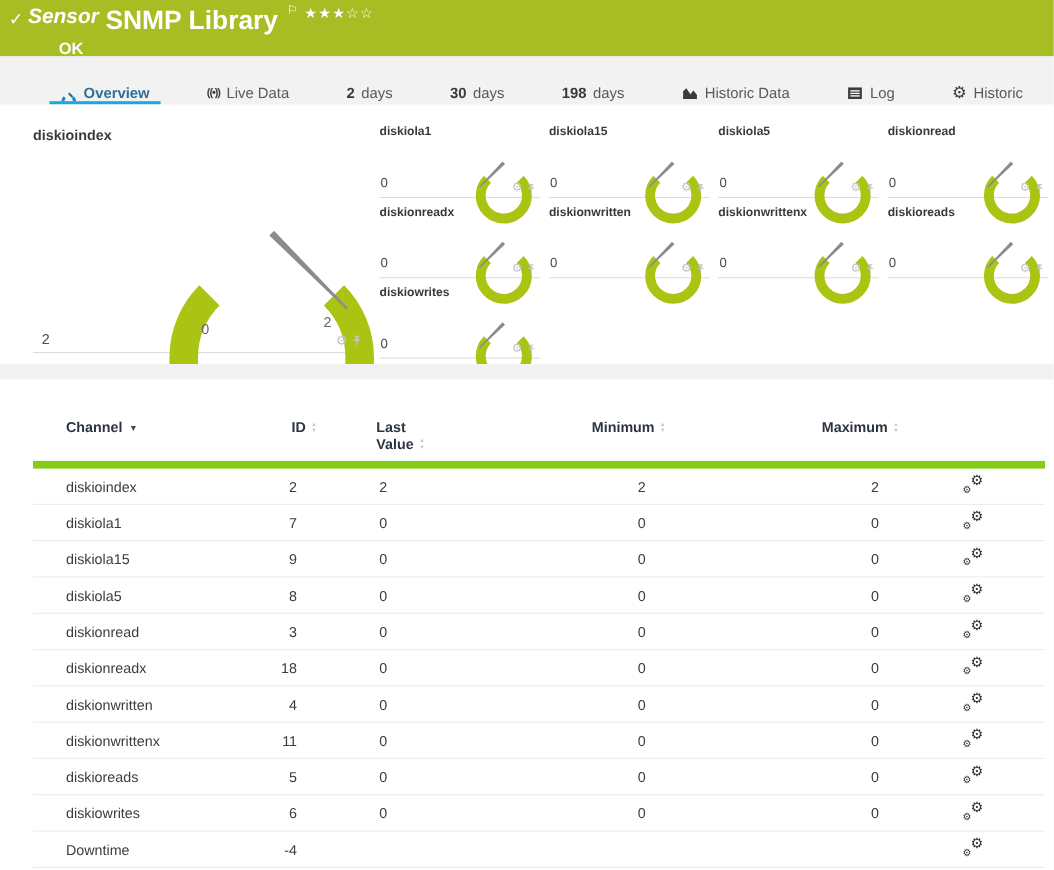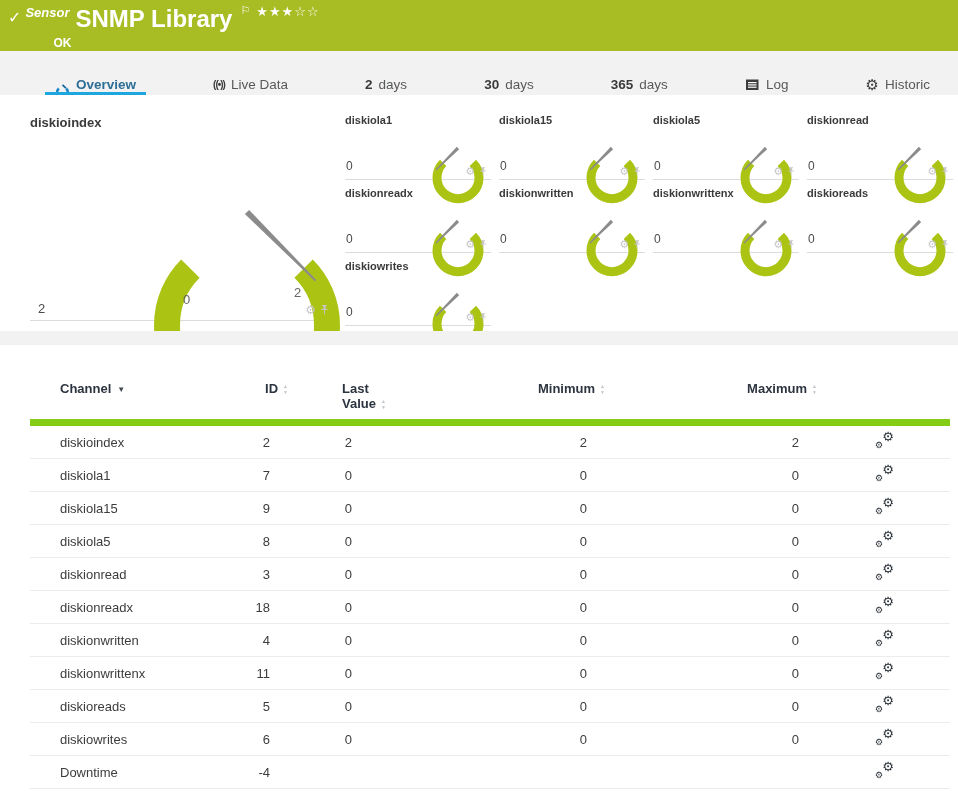--- a/index.html
+++ b/index.html
@@ -17,25 +17,25 @@
     width:958px;height:791px;overflow:hidden;position:relative;
     background:var(--page_bg);
     font-family:"Liberation Sans","DejaVu Sans",sans-serif;
     -webkit-font-smoothing:antialiased;
   }
   
   .hdr{height:51px;background:var(--header_bg);color:#fff;display:flex;align-items:flex-start;padding:5px 0 0 8px}
   .hdr .check{font-size:16px;font-weight:bold;margin:3px 4px 0 0}
   .hdr .titleblock{display:flex;flex-direction:column}
   .hdr .titleline{display:flex;align-items:flex-start}
-  .hdr .kind{font-style:italic;font-size:13px;font-weight:600;margin-right:6px}
+  .hdr .kind{font-style:italic;font-size:19px;font-weight:600;margin-right:6px}
   .hdr .name{font-size:24px;font-weight:600}
   .hdr .flag{font-size:11px;margin:0 6px 0 8px;line-height:11px;cursor:pointer}
   .hdr .stars{font-size:13px;letter-spacing:1px;line-height:13px;cursor:pointer}
-  .hdr .status{font-size:12px;font-weight:bold;margin:3px 0 0 28px}
+  .hdr .status{font-size:15px;font-weight:bold;margin:3px 0 0 28px}
   
   .tabbar{height:44px;display:flex;align-items:flex-end;justify-content:space-between;padding:0 18px 0 45px}
   .tab{display:flex;align-items:center;gap:6px;padding:7px 10px 0;font-size:13.5px;color:#58595b;
        border-bottom:3px solid transparent;cursor:pointer;white-space:nowrap}
   .tab .num{font-weight:bold;color:#3a3a3c}
   .tab.active{color:var(--active_tab_text);font-weight:bold;border-bottom-color:var(--underline_blue)}
   .tab svg{display:block}
   .tab .livetxt{font-size:10px;letter-spacing:-1px;color:#3c3c3c;font-weight:bold}
   .tab .geartxt{font-size:15px;color:#3c3c3c;line-height:14px}
   
@@ -102,22 +102,28 @@
   </div>
   <div class="tab">
     <span class="num">2</span>
     <span>days</span>
   </div>
   <div class="tab">
     <span class="num">30</span>
     <span>days</span>
   </div>
   <div class="tab">
-    <span class="num">365</span>
+    <span class="num">198</span>
     <span>days</span>
+  </div>
+  <div class="tab">
+    <svg width="15" height="14" viewBox="0 0 15 14">
+      <path d="M1 12 L1 5 L4 2.2 L7.6 7.6 L10.4 4.2 L13.6 8.4 L13.6 12 Z" fill="#3c3c3c"></path>
+    </svg>
+    <span>Historic Data</span>
   </div>
   <div class="tab">
     <svg width="15" height="14" viewBox="0 0 15 14">
       <rect x="1" y="1.5" width="12.5" height="10.5" fill="#3c3c3c"></rect>
       <rect x="3" y="4" width="8.5" height="1.2" fill="#fff"></rect>
       <rect x="3" y="6.3" width="8.5" height="1.2" fill="#fff"></rect>
       <rect x="3" y="8.6" width="8.5" height="1.2" fill="#fff"></rect>
     </svg>
     <span>Log</span>
   </div>

